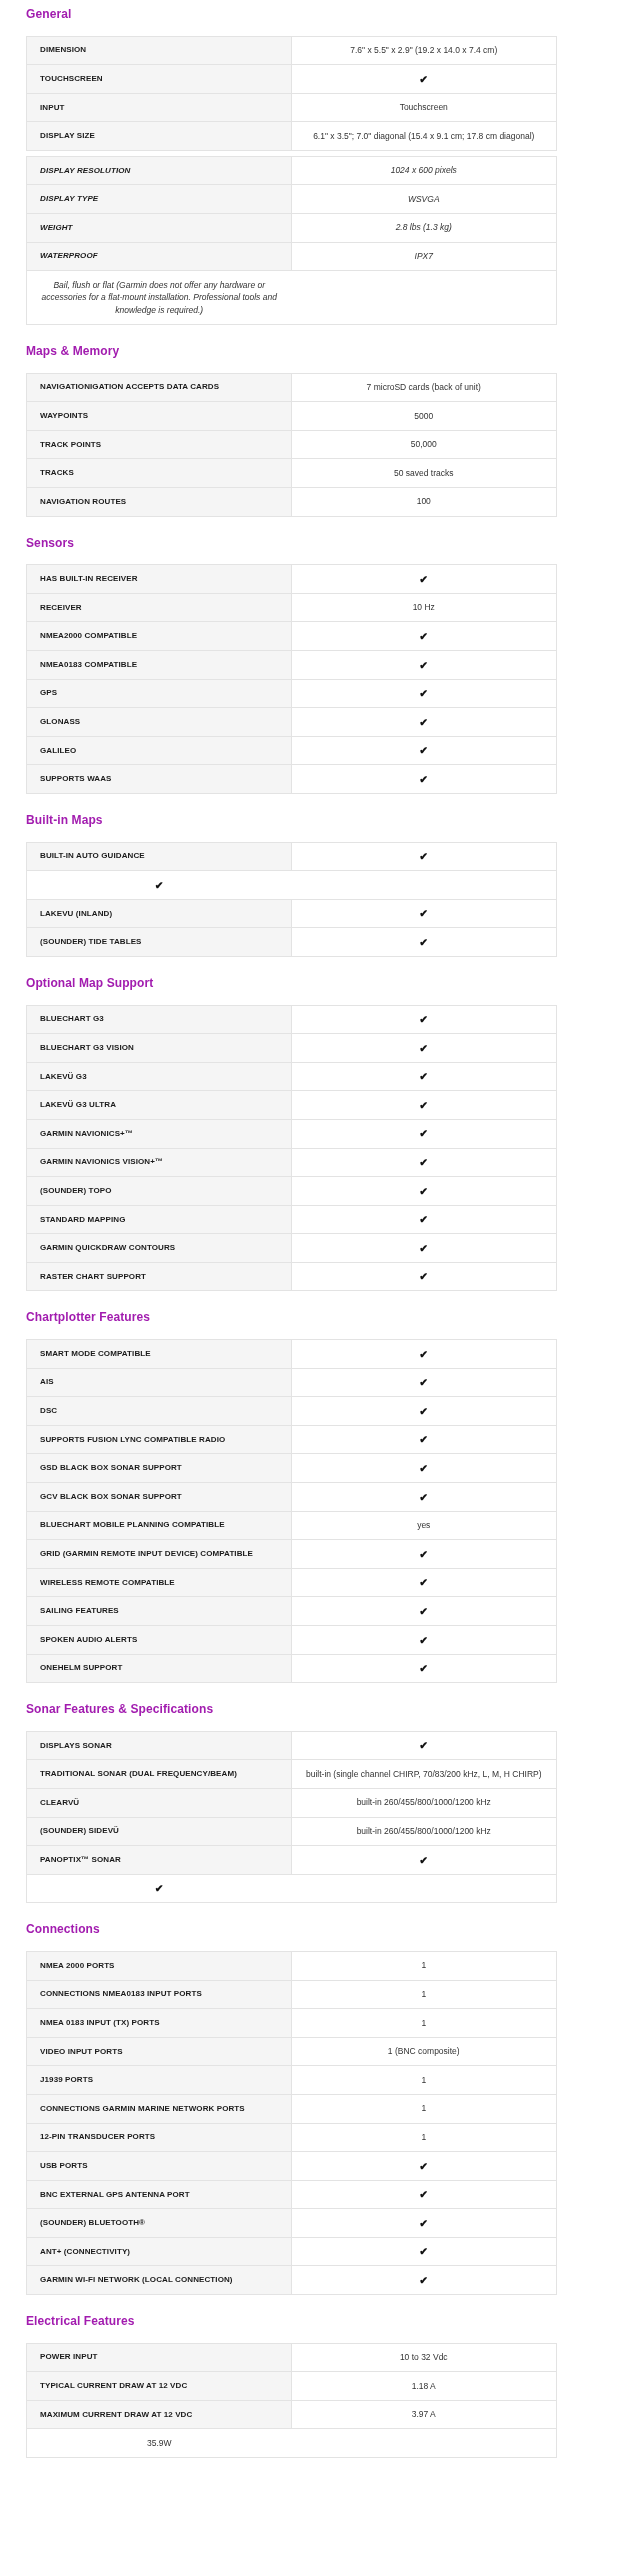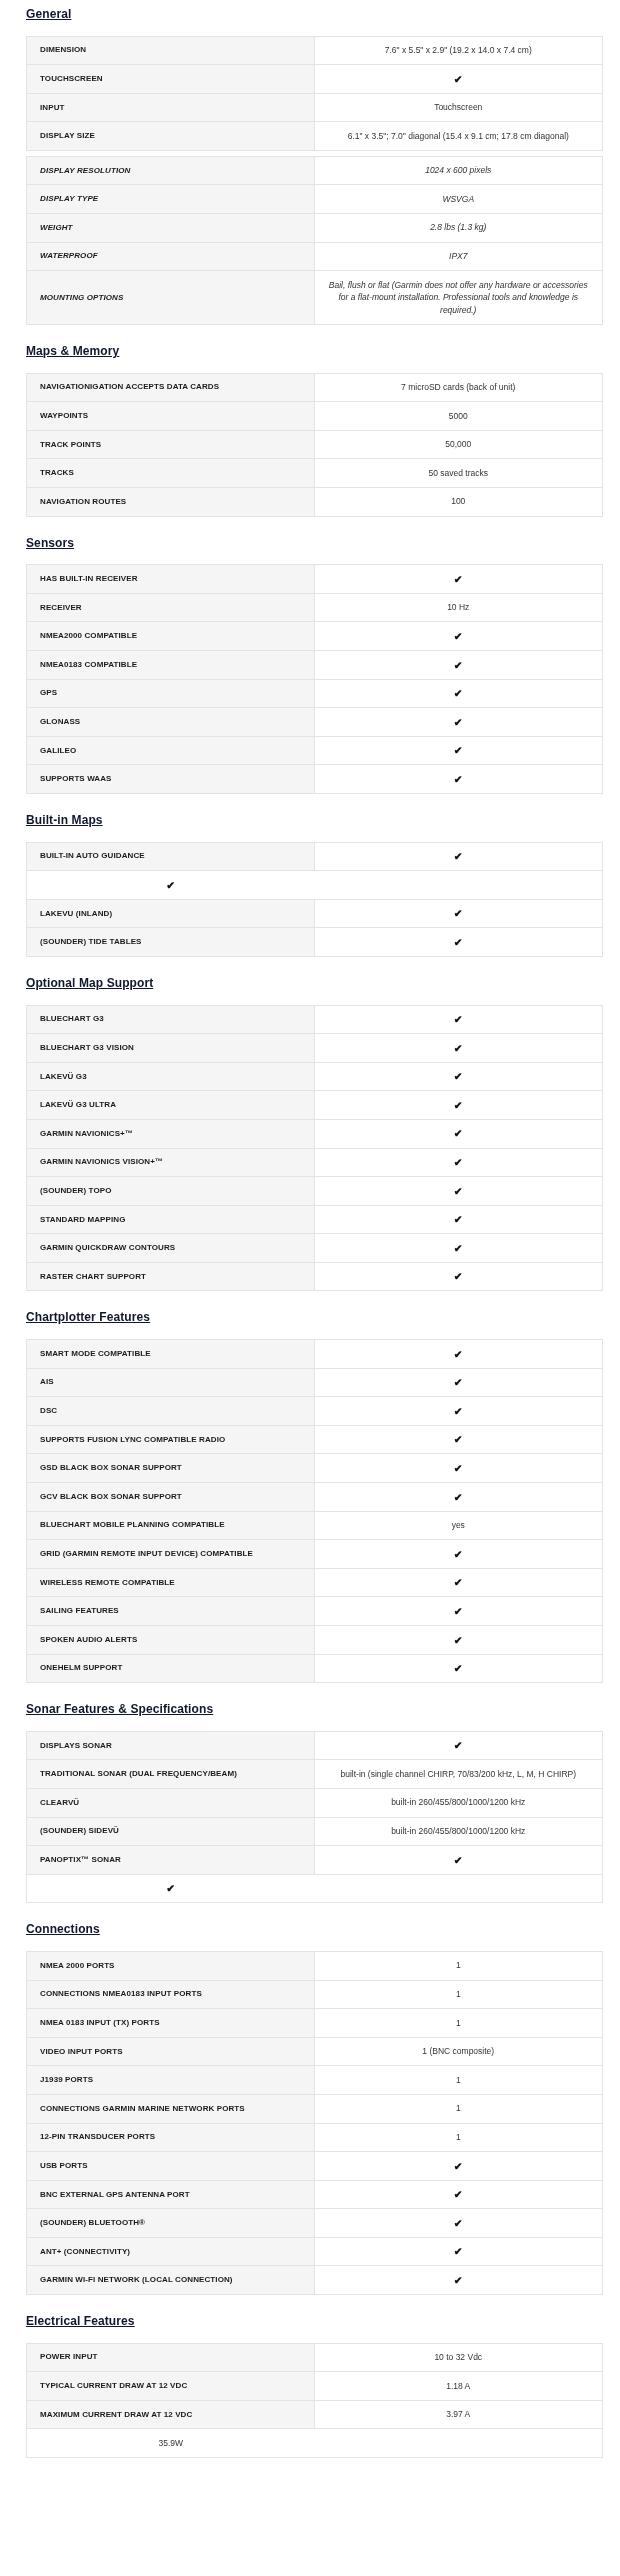--- a/index.html
+++ b/index.html
@@ -18,29 +18,28 @@
   }
   .spec-section {
     margin-top: 20px;
   }
   .spec-section:first-child {
     margin-top: 0;
   }
   .section-title {
     font-size: 12px;
     font-weight: bold;
-    color: #0f172a;
+    color: #a21caf;
     letter-spacing: 0.1px;
     margin: 0 0 13.8px 0;
     line-height: 13.8px;
-    text-decoration: underline;
   }
   .spec-table {
     border: 0.8px solid #e3e3e3;
-    width: 577px;
+    width: 531px;
     box-sizing: border-box;
     background: #ffffff;
   }
   .spec-table + .spec-table {
     margin-top: 4.9px;
     font-style: italic;
   }
   .spec-row {
     display: flex;
     align-items: stretch;
@@ -127,21 +126,20 @@
     <div class="cell label">WEIGHT</div>
     <div class="cell value">2.8 lbs (1.3 kg)</div>
   </div>
 
   <div class="spec-row">
     <div class="cell label">WATERPROOF</div>
     <div class="cell value">IPX7</div>
   </div>
 
   <div class="spec-row">
-    <div class="cell label">MOUNTING OPTIONS</div>
     <div class="cell value">Bail, flush or flat (Garmin does not offer any hardware or accessories for a flat-mount installation. Professional tools and knowledge is required.)</div>
   </div>
 </div>
 </div>
   </section>
 
   <section class="spec-section">
     <h2 class="section-title">Maps &amp; Memory</h2>
     <div class="tables">
   <div class="spec-table">

